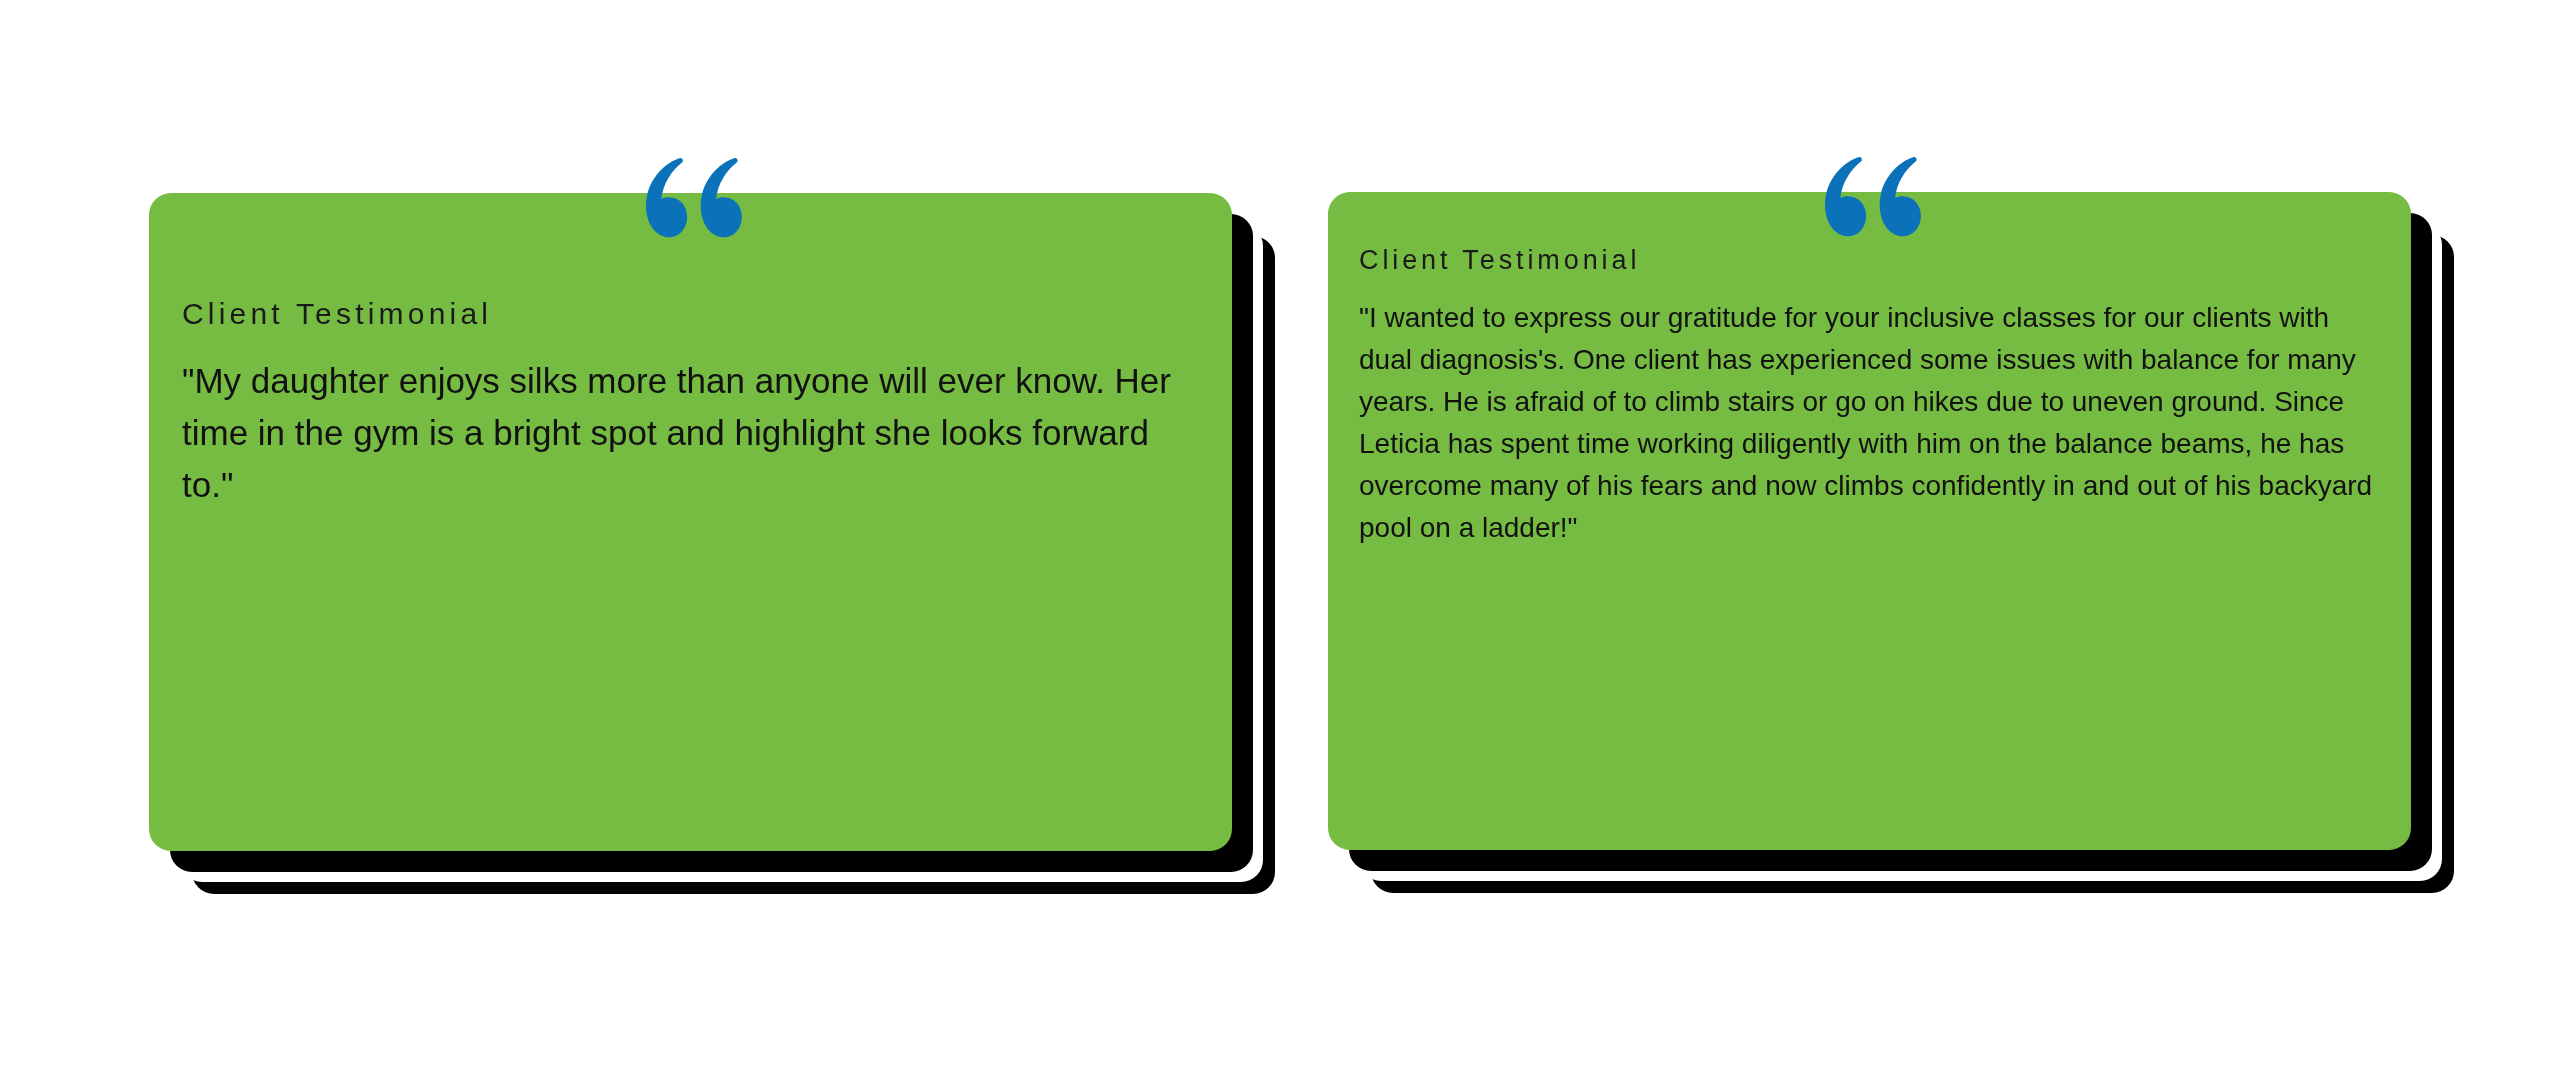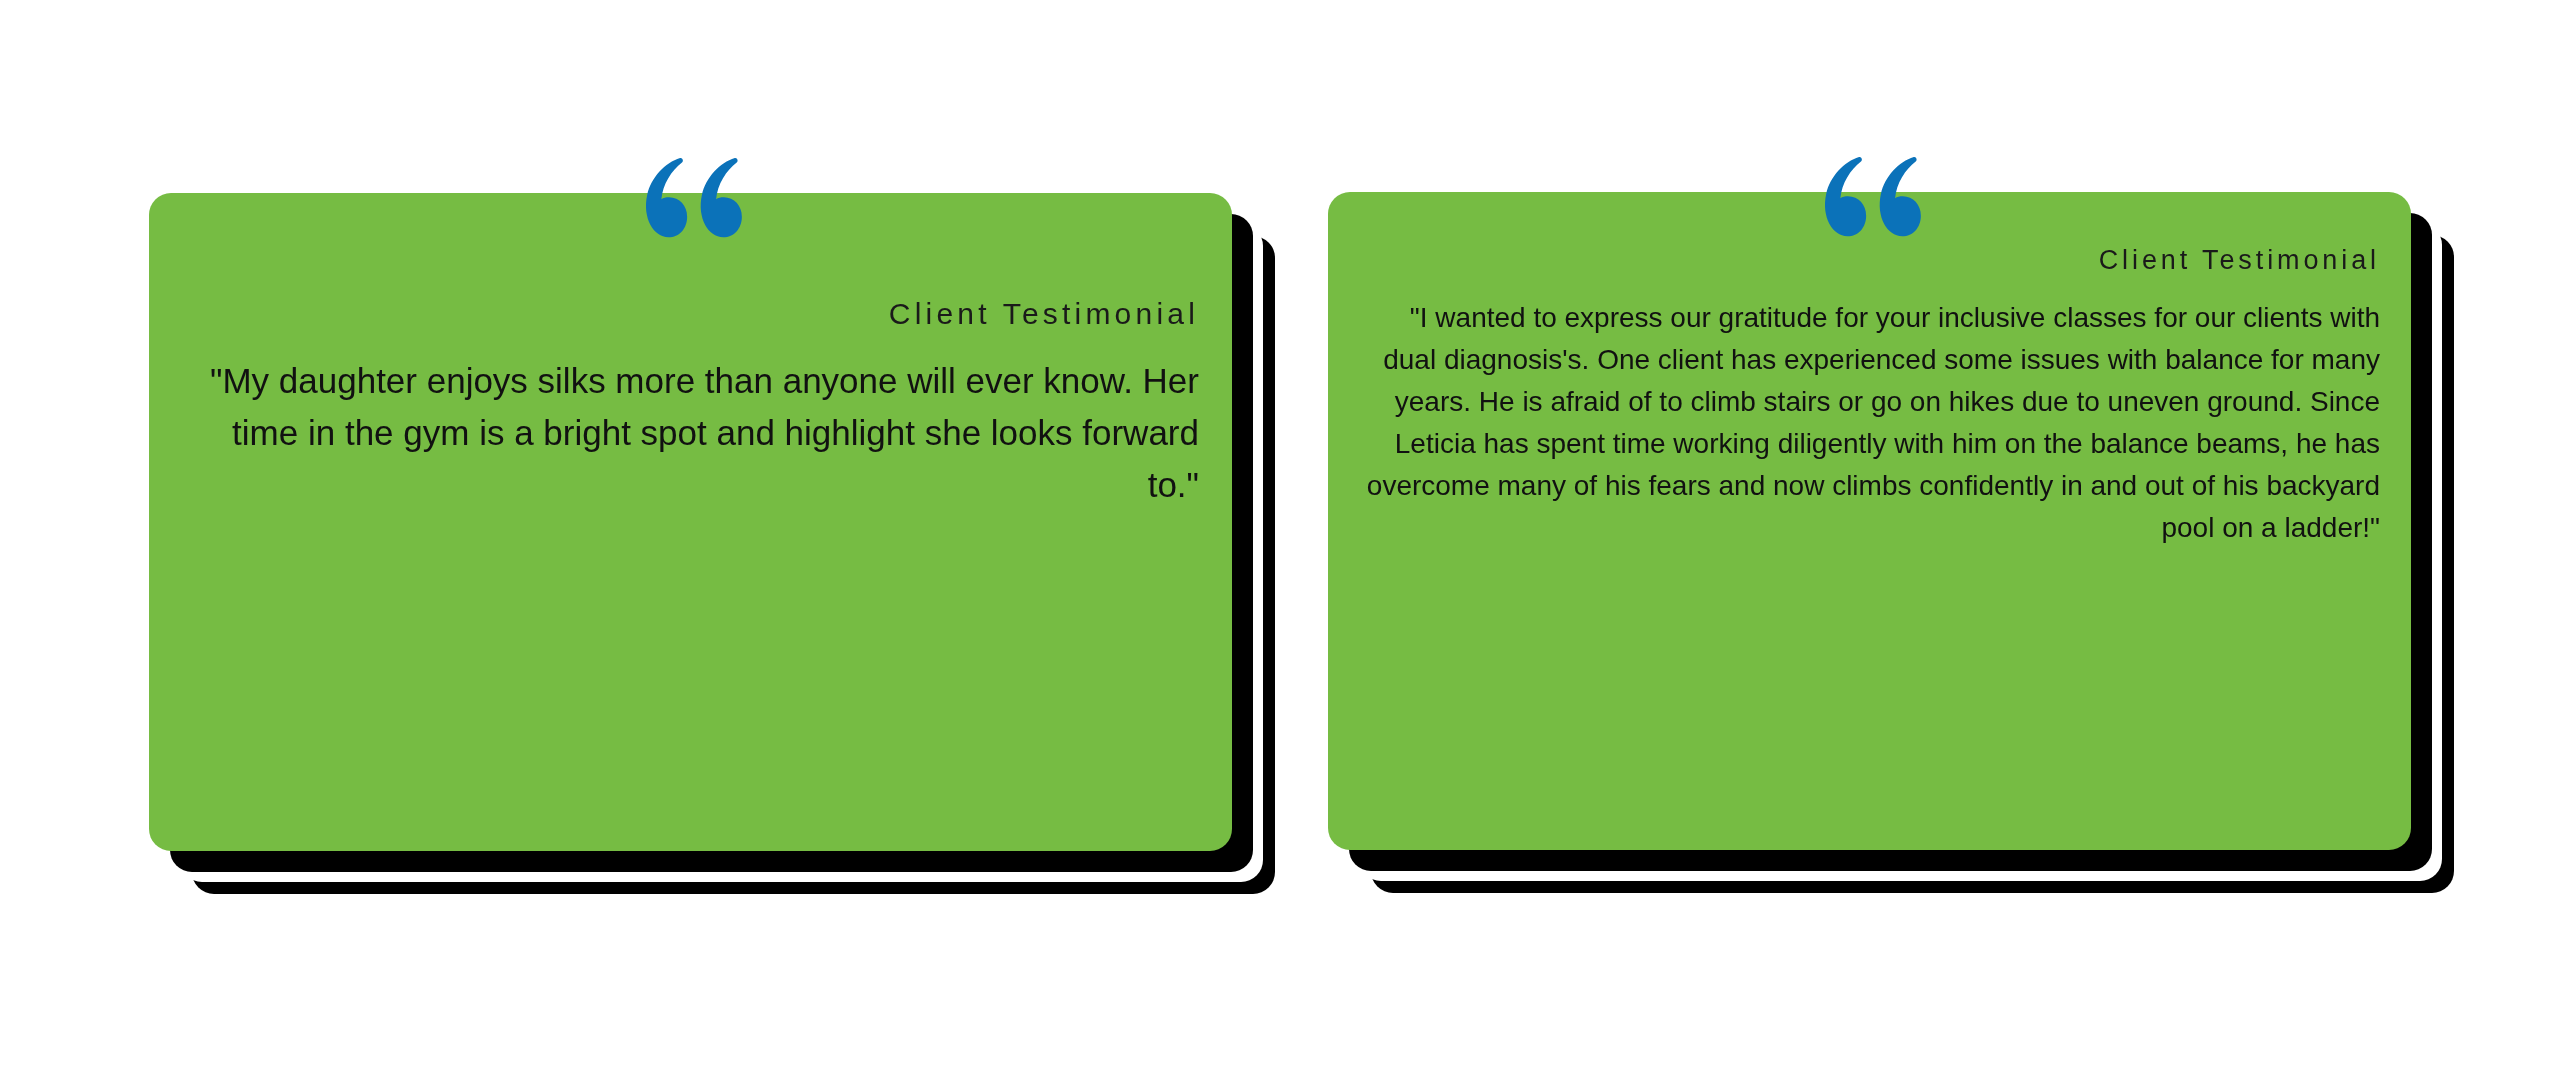--- a/index.html
+++ b/index.html
@@ -86,21 +86,21 @@
     display: block;
     width: 100%;
     height: 100%;
   }
 
   
   .content {
     position: absolute;
     left: 0;
     right: 0;
-    text-align: right;
+    text-align: left;
     box-sizing: border-box;
   }
   .card-1 .content {
     top: 103px;
     padding: 0 33px;
   }
   .card-2 .content {
     top: 52px;
     padding: 0 31px;
   }

